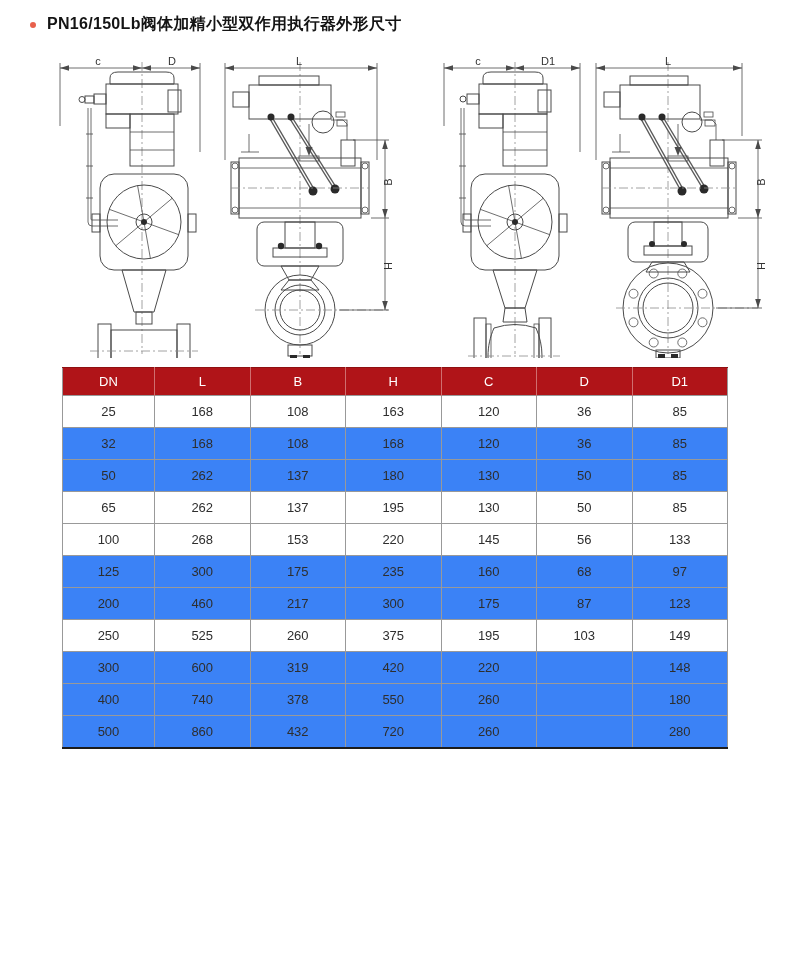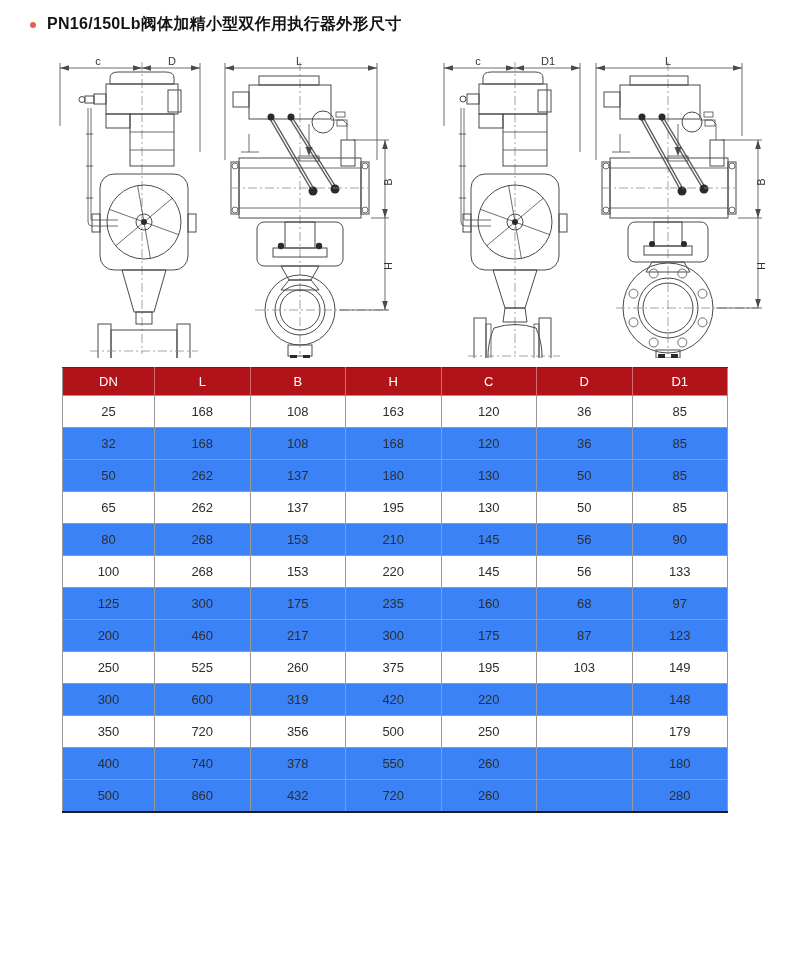--- a/index.html
+++ b/index.html
@@ -352,29 +352,20 @@
         </tr>
         <tr>
           <td>65</td>
           <td>262</td>
           <td>137</td>
           <td>195</td>
           <td>130</td>
           <td>50</td>
           <td>85</td>
         </tr>
-        <tr class="alt">
-          <td>80</td>
-          <td>268</td>
-          <td>153</td>
-          <td>210</td>
-          <td>145</td>
-          <td>56</td>
-          <td>90</td>
-        </tr>
         <tr>
           <td>100</td>
           <td>268</td>
           <td>153</td>
           <td>220</td>
           <td>145</td>
           <td>56</td>
           <td>133</td>
         </tr>
         <tr class="alt">
@@ -406,29 +397,20 @@
         </tr>
         <tr class="alt">
           <td>300</td>
           <td>600</td>
           <td>319</td>
           <td>420</td>
           <td>220</td>
           <td></td>
           <td>148</td>
         </tr>
-        <tr>
-          <td>350</td>
-          <td>720</td>
-          <td>356</td>
-          <td>500</td>
-          <td>250</td>
-          <td></td>
-          <td>179</td>
-        </tr>
         <tr class="alt">
           <td>400</td>
           <td>740</td>
           <td>378</td>
           <td>550</td>
           <td>260</td>
           <td></td>
           <td>180</td>
         </tr>
         <tr class="alt">

